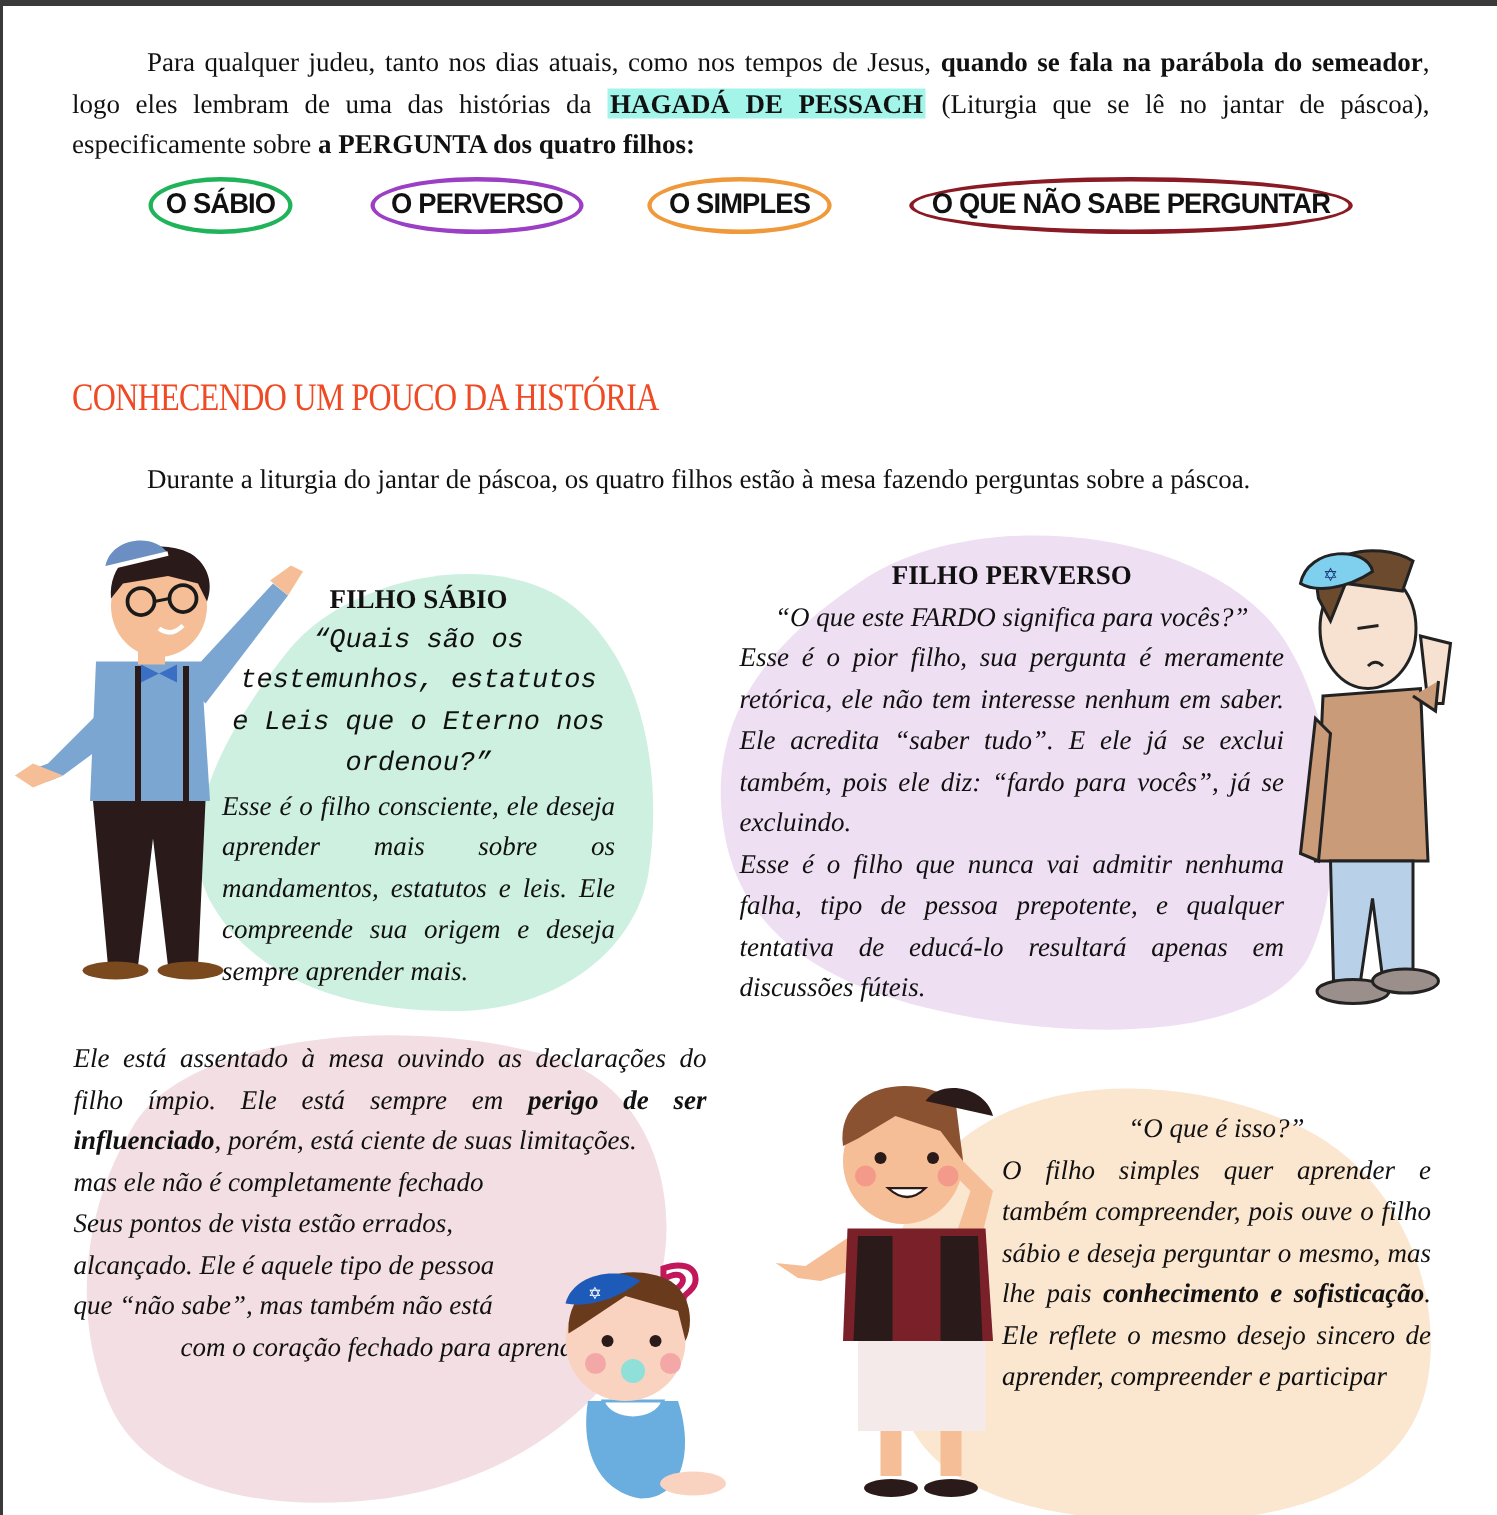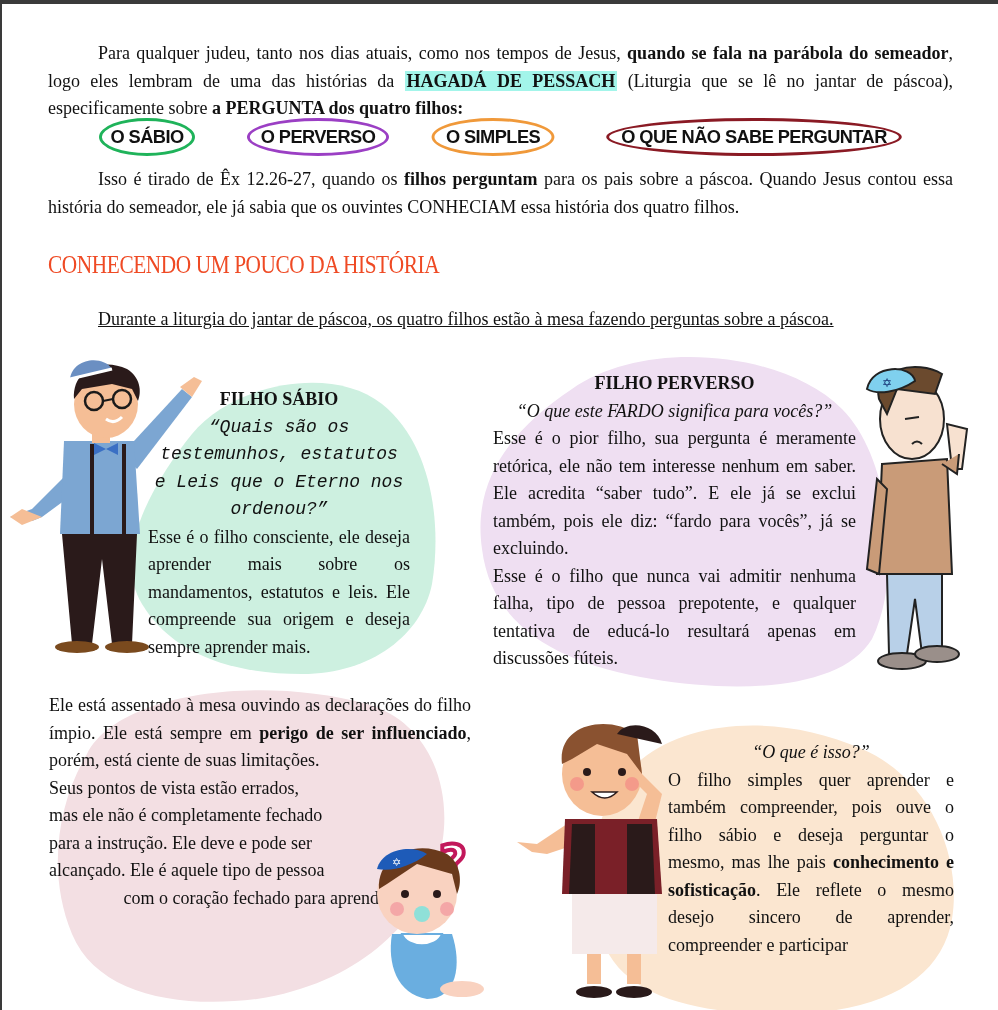--- a/index.html
+++ b/index.html
@@ -6,55 +6,52 @@
   body{width:998px;height:1010px;overflow:hidden;background:#3a3a3a;position:relative;font-family:"Liberation Serif",serif;color:#111;}
   .page{position:absolute;left:2px;top:4px;width:996px;height:1006px;background:#fff;overflow:hidden;}
   .p{position:absolute;font-size:18px;line-height:27.5px;text-align:justify;}
   .p b{font-weight:bold;}
   .hl{background:#a3f5ea;padding:0 2px;}
   .ovals{position:absolute;top:114px;left:0;width:820px;height:44px;}
   .oval{position:absolute;top:0;height:38px;border-radius:50%;border:3px solid;display:flex;align-items:center;justify-content:center;font-family:"Liberation Sans",sans-serif;font-weight:bold;font-size:19px;letter-spacing:-0.6px;transform:scaleX(0.96);color:#111;box-sizing:border-box;}
   .h2{position:absolute;left:46px;top:246px;font-family:"Liberation Serif",serif;font-size:26px;color:#ef4a24;letter-spacing:-0.5px;transform:scaleX(0.82);transform-origin:left center;}
   .title{font-weight:bold;text-align:center;font-size:18px;line-height:27.5px;}
   .quote{font-style:italic;text-align:center;font-size:18px;line-height:27.5px;}
-  .body{font-size:18px;line-height:27.5px;text-align:justify;}
+  .body{font-size:18px;line-height:27.5px;text-align:justify;font-style:italic;}
   .box{position:absolute;}
   svg{position:absolute;overflow:visible;}
 </style>
 </head>
 <body>
 
 <div class="page">
 
-  <div class="p" style="left:46px;top:36px;width:905px;text-indent:50px;">
+  <div class="p" style="left:46px;top:24px;width:905px;text-indent:50px;">
     <span>Para qualquer judeu, tanto nos dias atuais, como nos tempos de Jesus, </span><b>quando se fala na parábola do semeador</b><span>, logo eles lembram de uma das histórias da </span><b class="hl">HAGADÁ DE PESSACH</b><span> (Liturgia que se lê no jantar de páscoa), especificamente sobre </span><b>a PERGUNTA dos quatro filhos:</b>
   </div>
 
   <div class="ovals">
     <div class="oval" style="left:95px;width:100px;border-color:#1fb35a;">
         <span>O SÁBIO</span>
       </div>
     <div class="oval" style="left:242px;width:148px;border-color:#9b3fc4;">
         <span>O PERVERSO</span>
       </div>
     <div class="oval" style="left:427px;width:128px;border-color:#f0993a;">
         <span>O SIMPLES</span>
       </div>
     <div class="oval" style="left:598px;width:308px;border-color:#8a1a24;">
         <span>O QUE NÃO SABE PERGUNTAR</span>
       </div>
   </div>
 
-  <div class="p" style="left:46px;top:162px;width:905px;text-indent:50px;">
-    <span>Isso é tirado de Êx 12.26-27, quando os </span><b>filhos perguntam</b><span> para os pais sobre a páscoa. Quando Jesus contou essa história do semeador, ele já sabia que os ouvintes CONHECIAM essa história dos quatro filhos.</span>
-  </div>
 
   <div class="h2">CONHECENDO UM POUCO DA HISTÓRIA</div>
 
-  <div class="p" style="left:96px;top:302px;width:860px;text-decoration:underline;">
+  <div class="p" style="left:96px;top:302px;width:860px;">
     <span>Durante a liturgia do jantar de páscoa, os quatro filhos estão à mesa fazendo perguntas sobre a páscoa.</span>
   </div>
 
   <svg style="left:110px;top:370px;" width="330" height="300" viewBox="0 0 330 300">
     <path d="M80,60 C120,10 220,-10 270,30 C320,70 330,150 320,210 C310,260 260,300 190,300 C120,300 60,280 30,230 C0,180 40,110 80,60 Z" fill="#cdf0e0"></path>
   </svg>
 
   <svg style="left:0;top:345px;" width="210" height="305" viewBox="0 0 210 305">
 
     <path d="M70,120 L30,160 L8,168 L30,172 L40,168 L78,140 Z" fill="#7ca6d2"></path>
@@ -127,24 +124,24 @@
     <path d="M55,85 Q60,80 65,85" stroke="#222" stroke-width="2" fill="none"></path>
   </svg>
 
   <svg style="left:55px;top:680px;" width="400" height="320" viewBox="0 0 400 320">
     <path d="M30,70 C60,10 200,-10 310,20 C380,40 400,120 380,180 C360,240 300,300 200,315 C120,325 40,310 15,250 C-10,190 0,120 30,70 Z" fill="#f3dfe3"></path>
   </svg>
   <div class="box" style="left:47px;top:688px;width:422px;">
     <div class="body">
       <span>Ele está assentado à mesa ouvindo as declarações do filho ímpio. Ele está sempre em </span><b>perigo de ser influenciado</b><span>, porém, está ciente de suas limitações.</span>
     </div>
+    <div class="body" style="text-align:left;">mas ele não é completamente fechado</div>
     <div class="body" style="text-align:left;">Seus pontos de vista estão errados,</div>
-    <div class="body" style="text-align:left;">mas ele não é completamente fechado</div>
-    <div class="body" style="text-align:left;">para a instrução. Ele deve e pode ser</div>
     <div class="body" style="text-align:left;">alcançado. Ele é aquele tipo de pessoa</div>
+    <div class="body" style="text-align:left;">que “não sabe”, mas também não está</div>
     <div class="body" style="text-align:center;">com o coração fechado para aprender.</div>
   </div>
 
   <svg style="left:365px;top:830px;" width="120" height="175" viewBox="0 0 120 175">
 
     <text x="72" y="45" font-size="48" font-weight="bold" fill="#fff" stroke="#c2185b" stroke-width="4" font-family="DejaVu Sans, sans-serif">?</text>
 
     <path d="M25,100 C20,130 30,160 60,165 C90,165 95,130 85,100 Z" fill="#6aaee0"></path>
     <path d="M35,100 C40,115 70,115 75,100 Z" fill="#fff" stroke="#6aaee0" stroke-width="2"></path>
     <ellipse cx="95" cy="155" rx="22" ry="8" fill="#f9d2c0"></ellipse>

